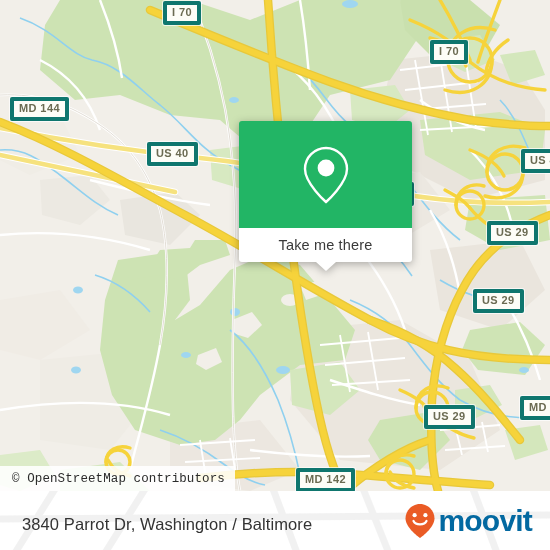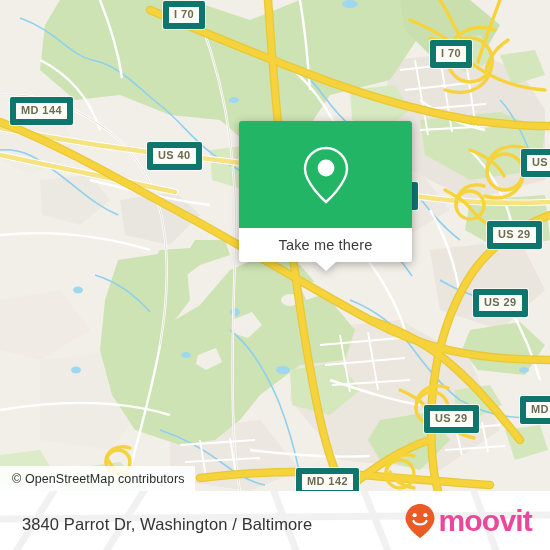--- a/index.html
+++ b/index.html
@@ -38,20 +38,21 @@
     top: 466px;
     height: 25px;
     padding: 0 10px 0 12px;
     display: flex;
     align-items: center;
     background: rgba(255,255,255,0.88);
     font-size: 12.5px;
     color: #2b2b2b;
     letter-spacing: 0.1px;
     white-space: nowrap;
+    font-family: Liberation Mono, monospace;
   }
 
   
   #card {
     position: absolute;
     left: 196px;
     top: 121px;
     width: 173px;
     border-radius: 3px;
     filter: drop-shadow(0 2px 4px rgba(0,0,0,0.30));
@@ -121,31 +122,31 @@
     right: 18px;
     top: 0;
     height: 59px;
     display: flex;
     align-items: center;
     gap: 2px;
   }
   #brand-name {
     font-size: 30px;
     font-weight: bold;
-    color: #ec4899;
+    color: #0369a1;
     letter-spacing: -0.8px;
     line-height: 1;
     text-align: center;
   }
 
   
   .shield {
     position: absolute;
     background: #ffffff;
-    border: 6px solid #0f766e;
+    border: 4px solid #0f766e;
     box-shadow: 0 0 0 1px rgba(255,255,255,0.7);
     border-radius: 2px;
     padding: 1px 5px 2px 5px;
     font-size: 11px;
     font-weight: bold;
     color: #6b6b52;
     line-height: 13px;
     white-space: nowrap;
     letter-spacing: 0.4px;
     background: #fdfdf7;

